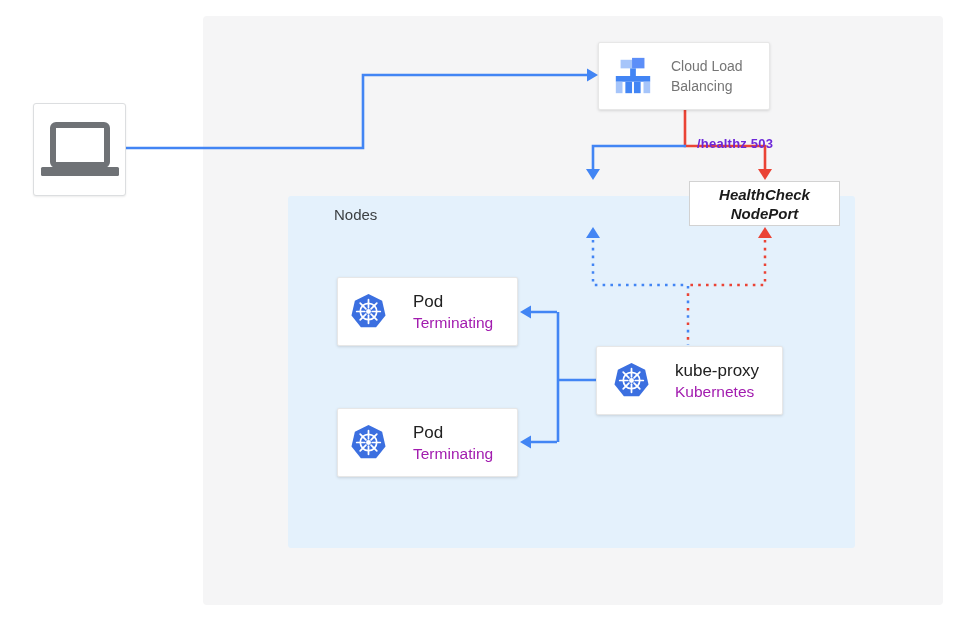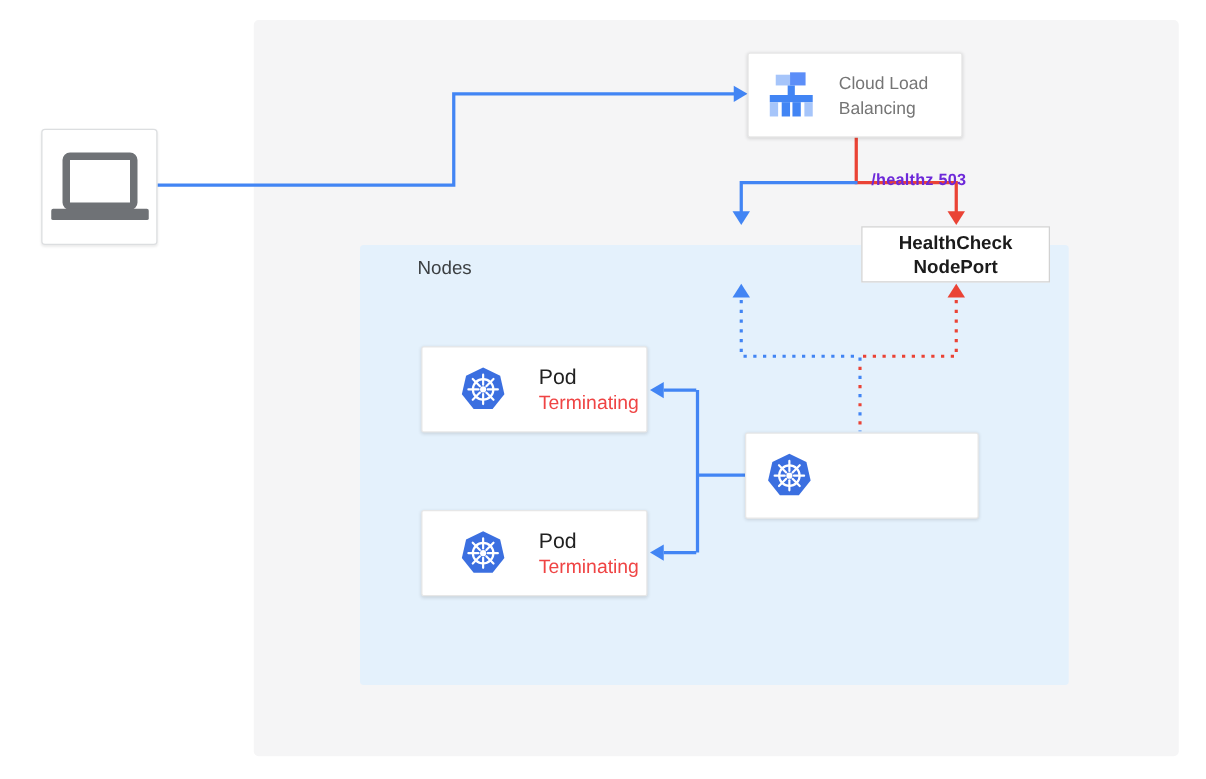--- a/index.html
+++ b/index.html
@@ -26,30 +26,30 @@
                 display:flex; align-items:center; justify-content:center; }
 
   .lb-box { left:598px; top:42px; width:172px; height:68px; padding-left:13px; gap:17px; }
   .lb-label { width:90px; font-size:14px; line-height:20px; color:#757575; }
 
   .port-box { position:absolute; width:151px; height:45px; background:#fff;
               border:1px solid #D2D2D2; display:flex; align-items:center; justify-content:center;
               text-align:center; font-weight:bold; font-size:15px; line-height:19px; color:#1B1B1B; }
   .nodeport-box { left:517px; top:181px; }
   .hc-box { left:689px; top:181px; }
-  .hc-box .wrap { width:118px; }
+  .hc-box .wrap { width:118px;font-style:italic; }
 
-  .pod-box { width:181px; height:69px; padding-left:28px; gap:24px; }
+  .pod-box { width:181px; height:69px; padding-left:10px; gap:24px; }
   .pod1 { left:337px; top:277px; }
   .pod2 { left:337px; top:408px; }
   .kp-box { left:596px; top:346px; width:187px; height:69px; padding-left:14px; gap:23px; }
 
   .node-text { display:flex; flex-direction:column; gap:2px; }
   .node-title { font-size:17px; color:#212121; }
-  .node-sub { font-size:15.5px; color:#ef4444; }
+  .node-sub { font-size:15.5px; color:#a21caf; }
 
   .healthz { position:absolute; left:697px; top:120px; font-size:13px; font-weight:bold;
              color:#6d28d9; letter-spacing:0.2px;margin-top:16px; }
 </style>
 </head>
 <body>
 
 <div class="stage">
 
   <div class="panel"></div>
@@ -163,15 +163,19 @@
         <line x1="23.6" y1="20" x2="31.5" y2="20"></line>
           <line x1="16.4" y1="20" x2="8.5" y2="20"></line>
         <line x1="20" y1="23.6" x2="20" y2="31.5"></line>
           <line x1="20" y1="16.4" x2="20" y2="8.5"></line>
         <line x1="22.5" y1="22.5" x2="28.1" y2="28.1"></line>
           <line x1="17.5" y1="17.5" x2="11.9" y2="11.9"></line>
         <line x1="17.5" y1="22.5" x2="11.9" y2="28.1"></line>
           <line x1="22.5" y1="17.5" x2="28.1" y2="11.9"></line>
       </g>
     </svg>
+    <div class="node-text">
+      <span class="node-title">kube-proxy</span>
+      <span class="node-sub">Kubernetes</span>
+    </div>
   </div>
 
 </div>
 
 </body></html>

